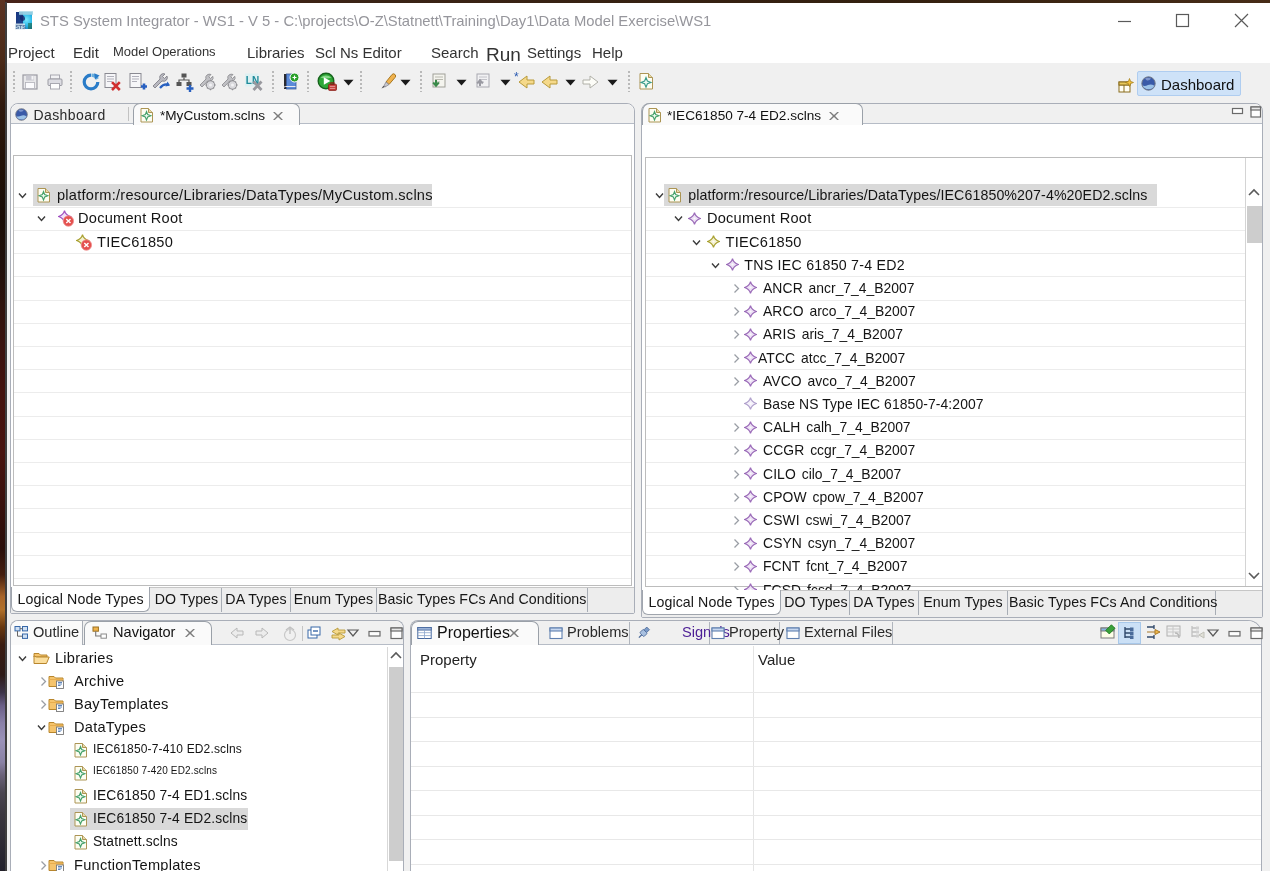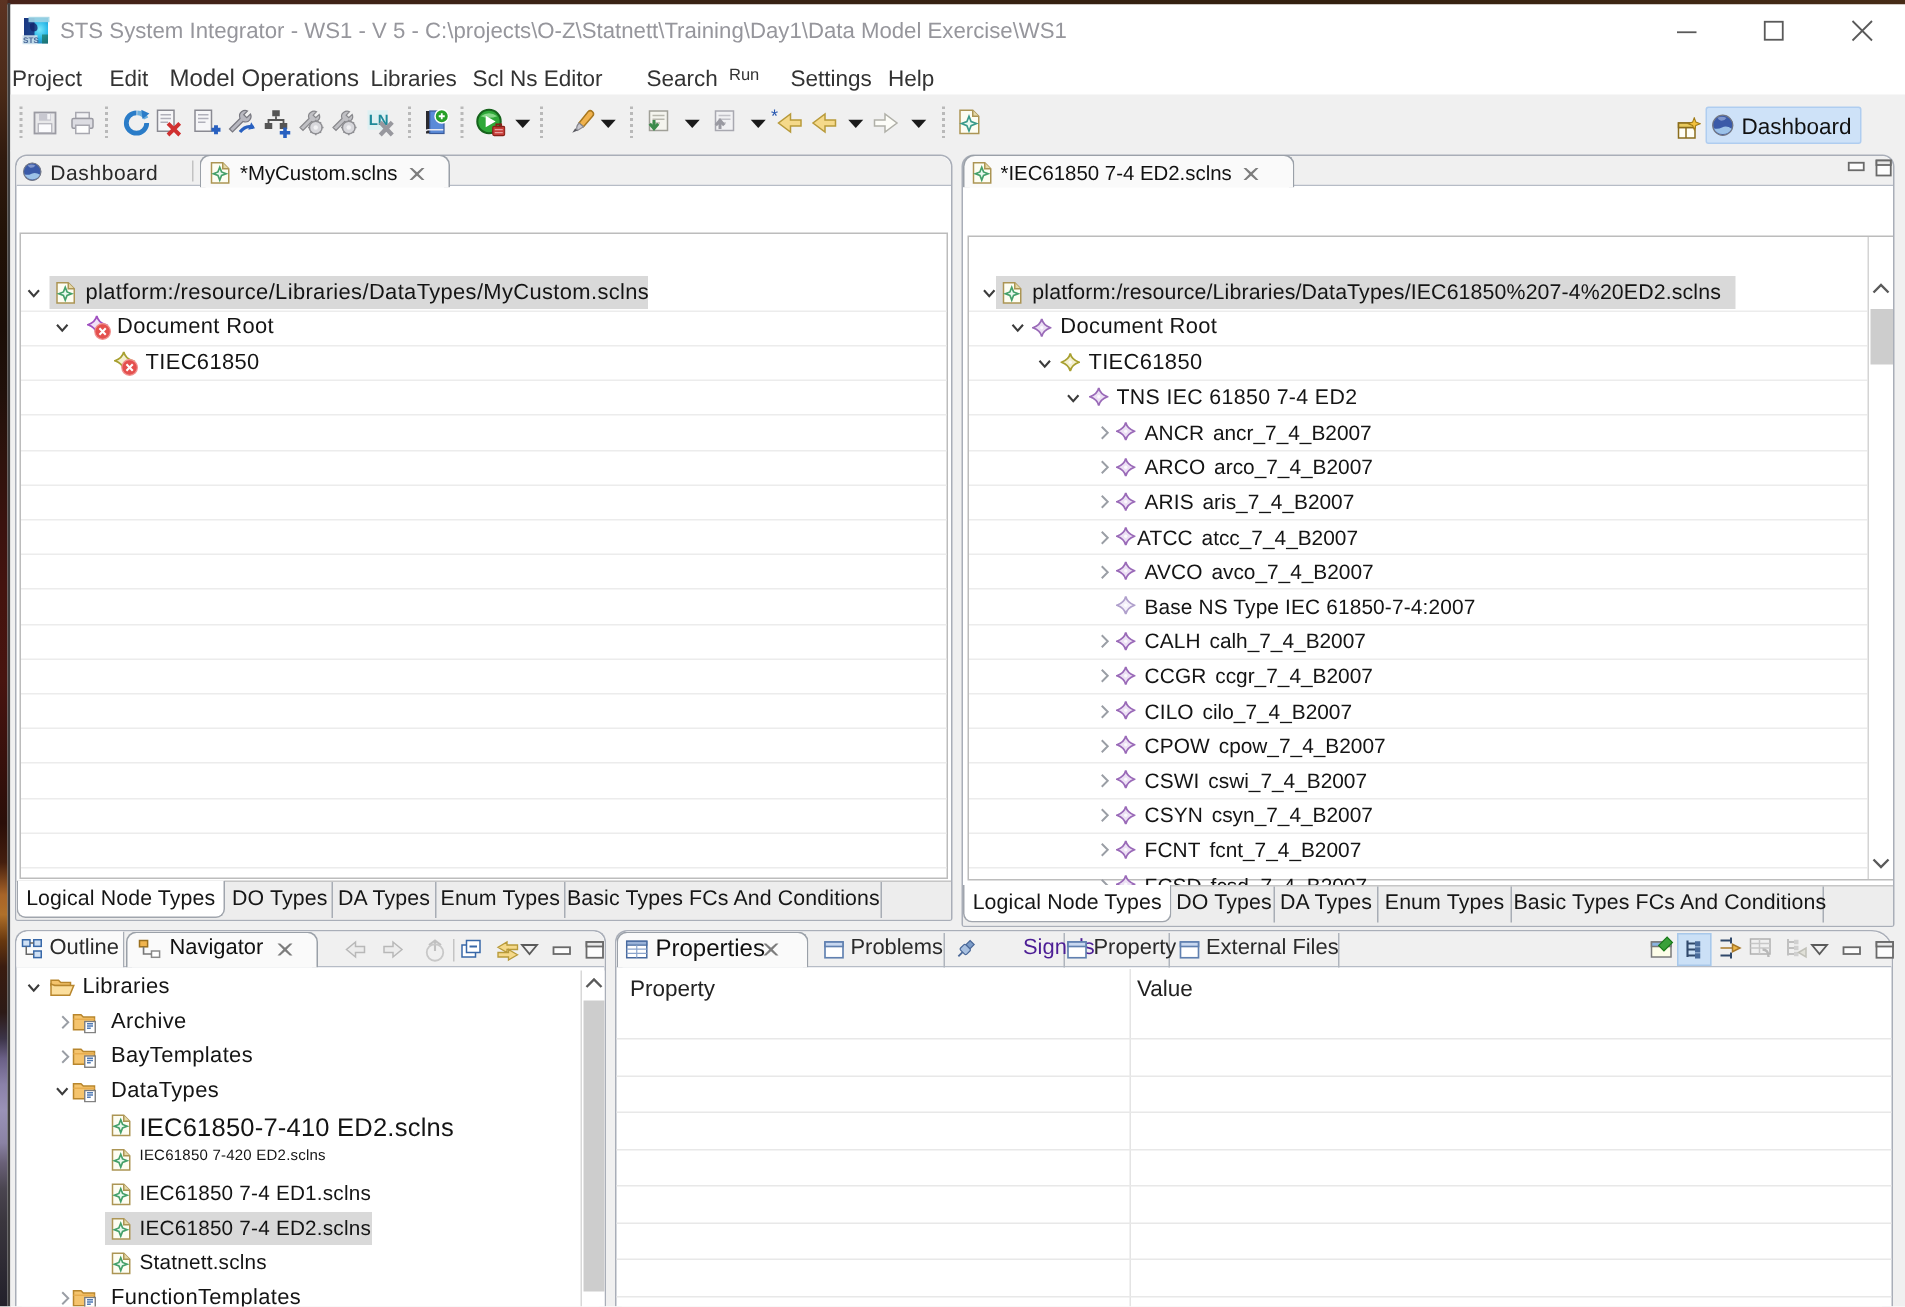--- a/index.html
+++ b/index.html
@@ -41,25 +41,25 @@
 <rect x="1" y="13.5" width="10" height="6" fill="#cfe2ec" opacity="0.9"></rect>
 <text x="1.4" y="18.6" font-size="5.4" font-weight="bold" fill="#4a6898" font-family="Liberation Sans">STS</text>
   </svg>
 <svg class="abs" style="left:1112px;top:10px" width="150" height="24" viewBox="0 0 150 24">
     <line x1="6" y1="11.5" x2="19" y2="11.5" stroke="#5a5a5a" stroke-width="1.2"></line>
 <rect x="64.5" y="4.5" width="12" height="12" fill="none" stroke="#5a5a5a" stroke-width="1.2"></rect>
 <path d="M123 4 L136 17 M136 4 L123 17" stroke="#5a5a5a" stroke-width="1.2" fill="none"></path>
   </svg>
 <div class="txt" style="left:8px;top:44px;font-size:15px;color:#333">Project</div>
 <div class="txt" style="left:73px;top:44px;font-size:15px;color:#333">Edit</div>
-<div class="txt" style="left:113px;top:44px;font-size:16px;color:#333">Model Operations</div>
+<div class="txt" style="left:113px;top:44px;font-size:13px;color:#333">Model Operations</div>
 <div class="txt" style="left:247px;top:44px;font-size:15px;color:#333">Libraries</div>
 <div class="txt" style="left:315px;top:44px;font-size:15px;color:#333">Scl Ns Editor</div>
 <div class="txt" style="left:431px;top:44px;font-size:15px;color:#333">Search</div>
-<div class="txt" style="left:486px;top:44px;font-size:11px;color:#333">Run</div>
+<div class="txt" style="left:486px;top:44px;font-size:19px;color:#333">Run</div>
 <div class="txt" style="left:527px;top:44px;font-size:15px;color:#333">Settings</div>
 <div class="txt" style="left:592px;top:44px;font-size:15px;color:#333">Help</div>
 <div class="abs" style="left:7px;top:62.5px;width:1263px;height:38.5px;background:#f0f0f0"></div>
 <div class="abs" style="left:13px;top:71px;width:2px;height:21px;background-image:repeating-linear-gradient(180deg,#b9b9b9 0 2px,transparent 2px 4px)"></div>
 <svg class="abs" style="left:21px;top:73px" width="18" height="18" viewBox="0 0 18 18">
     <rect x="2" y="2" width="14" height="14" fill="#e8e8ea" stroke="#9a9aa2" stroke-width="1.2"></rect>
 <rect x="5" y="2.5" width="8" height="5" fill="#c8c8d0"></rect>
     <rect x="10.5" y="3" width="2" height="3.6" fill="#f4f4f6"></rect>
 <rect x="4.5" y="9.5" width="9" height="6" fill="#fbfbfd" stroke="#b0b0b8" stroke-width="0.8"></rect>
   </svg>
@@ -546,21 +546,21 @@
 <path d="M1 6.5 L15 6.5" stroke="#e8ad4e" stroke-width="1"></path>
     <rect x="8.5" y="8" width="7" height="7.5" fill="#fff" stroke="#7a7a7a" stroke-width="0.9"></rect>
     <path d="M10 9.5h4M10 11h4M10 12.5h2.5" stroke="#4f7ab5" stroke-width="0.9"></path>
   </svg>
 <div class="trtxt" style="left:74px;top:719.0px">DataTypes</div>
 <svg class="abs" style="left:73px;top:742.0px" width="16" height="16" viewBox="0 0 16 16">
     <path d="M2 1.5 L9.5 1.5 L13.5 5.5 L13.5 15 L2 15 Z" fill="#fdfdf2" stroke="#ac9554" stroke-width="1"></path>
 <path d="M9.5 1.5 L9.5 5.5 L13.5 5.5" fill="#e6d9a8" stroke="#ac9554" stroke-width="1"></path>
 <path d="M7.5 4.5 L8.7 7.6 L11.8 8.8 L8.7 10 L7.5 13.1 L6.3 10 L3.2 8.8 L6.3 7.6 Z" fill="#eafaef" stroke="#45a06a" stroke-width="1.1"></path>
   </svg>
-<div class="trtxt" style="left:93px;top:742.0px;font-size:17px;letter-spacing:0.15px">IEC61850-7-410 ED2.sclns</div>
+<div class="trtxt" style="left:93px;top:742.0px;font-size:12px;letter-spacing:0.15px">IEC61850-7-410 ED2.sclns</div>
 <svg class="abs" style="left:73px;top:765.0px" width="16" height="16" viewBox="0 0 16 16">
     <path d="M2 1.5 L9.5 1.5 L13.5 5.5 L13.5 15 L2 15 Z" fill="#fdfdf2" stroke="#ac9554" stroke-width="1"></path>
 <path d="M9.5 1.5 L9.5 5.5 L13.5 5.5" fill="#e6d9a8" stroke="#ac9554" stroke-width="1"></path>
 <path d="M7.5 4.5 L8.7 7.6 L11.8 8.8 L8.7 10 L7.5 13.1 L6.3 10 L3.2 8.8 L6.3 7.6 Z" fill="#eafaef" stroke="#45a06a" stroke-width="1.1"></path>
   </svg>
 <div class="trtxt" style="left:93px;top:765.0px;font-size:10px;letter-spacing:0.15px">IEC61850 7-420 ED2.sclns</div>
 <svg class="abs" style="left:73px;top:788.0px" width="16" height="16" viewBox="0 0 16 16">
     <path d="M2 1.5 L9.5 1.5 L13.5 5.5 L13.5 15 L2 15 Z" fill="#fdfdf2" stroke="#ac9554" stroke-width="1"></path>
 <path d="M9.5 1.5 L9.5 5.5 L13.5 5.5" fill="#e6d9a8" stroke="#ac9554" stroke-width="1"></path>
 <path d="M7.5 4.5 L8.7 7.6 L11.8 8.8 L8.7 10 L7.5 13.1 L6.3 10 L3.2 8.8 L6.3 7.6 Z" fill="#eafaef" stroke="#45a06a" stroke-width="1.1"></path>

